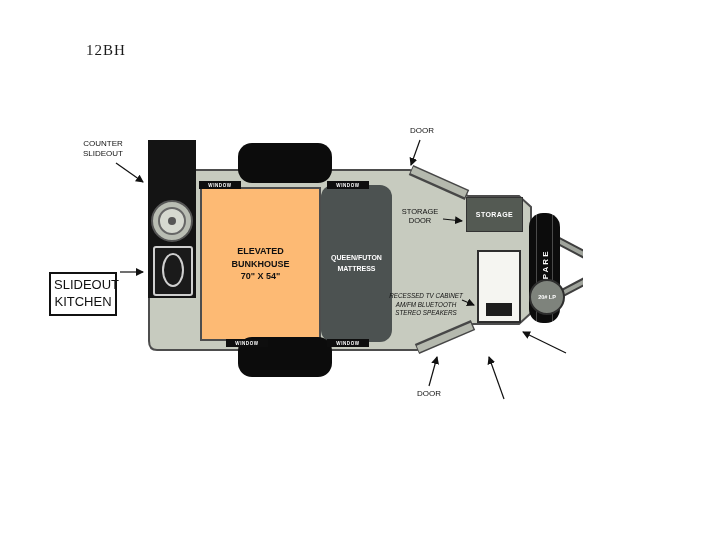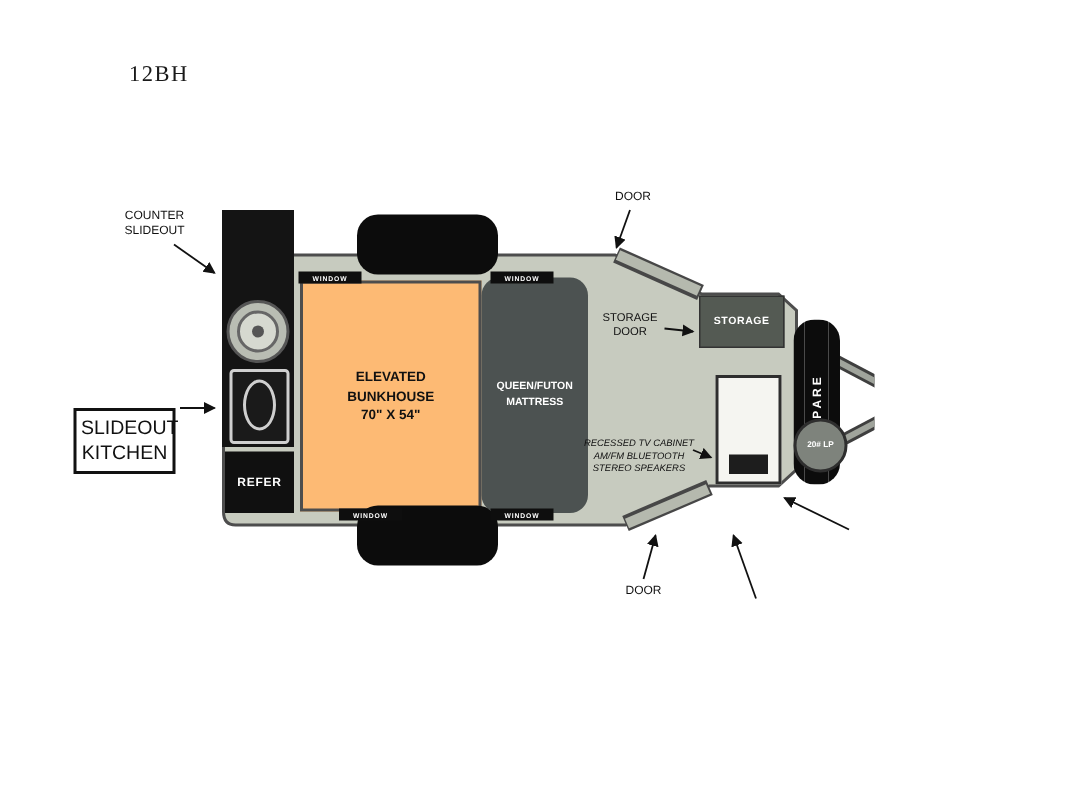--- a/index.html
+++ b/index.html
@@ -78,21 +78,20 @@
   <div class="abs plan-title">12BH</div>
 
   <div class="abs kitchen-strip"></div>
   <div class="abs burner">
     <div class="burner-mid"></div>
     <div class="burner-dot"></div>
   </div>
   <div class="abs cooktop">
     <div class="cooktop-oval"></div>
   </div>
-  <div class="abs refer">REFER</div>
 
   <div class="abs bunkhouse">ELEVATED
 BUNKHOUSE
 70" X 54"</div>
   <div class="abs mattress">QUEEN/FUTON
 MATTRESS</div>
 
   <div class="abs wheel wheel-top"></div>
   <div class="abs wheel wheel-bottom"></div>
 

